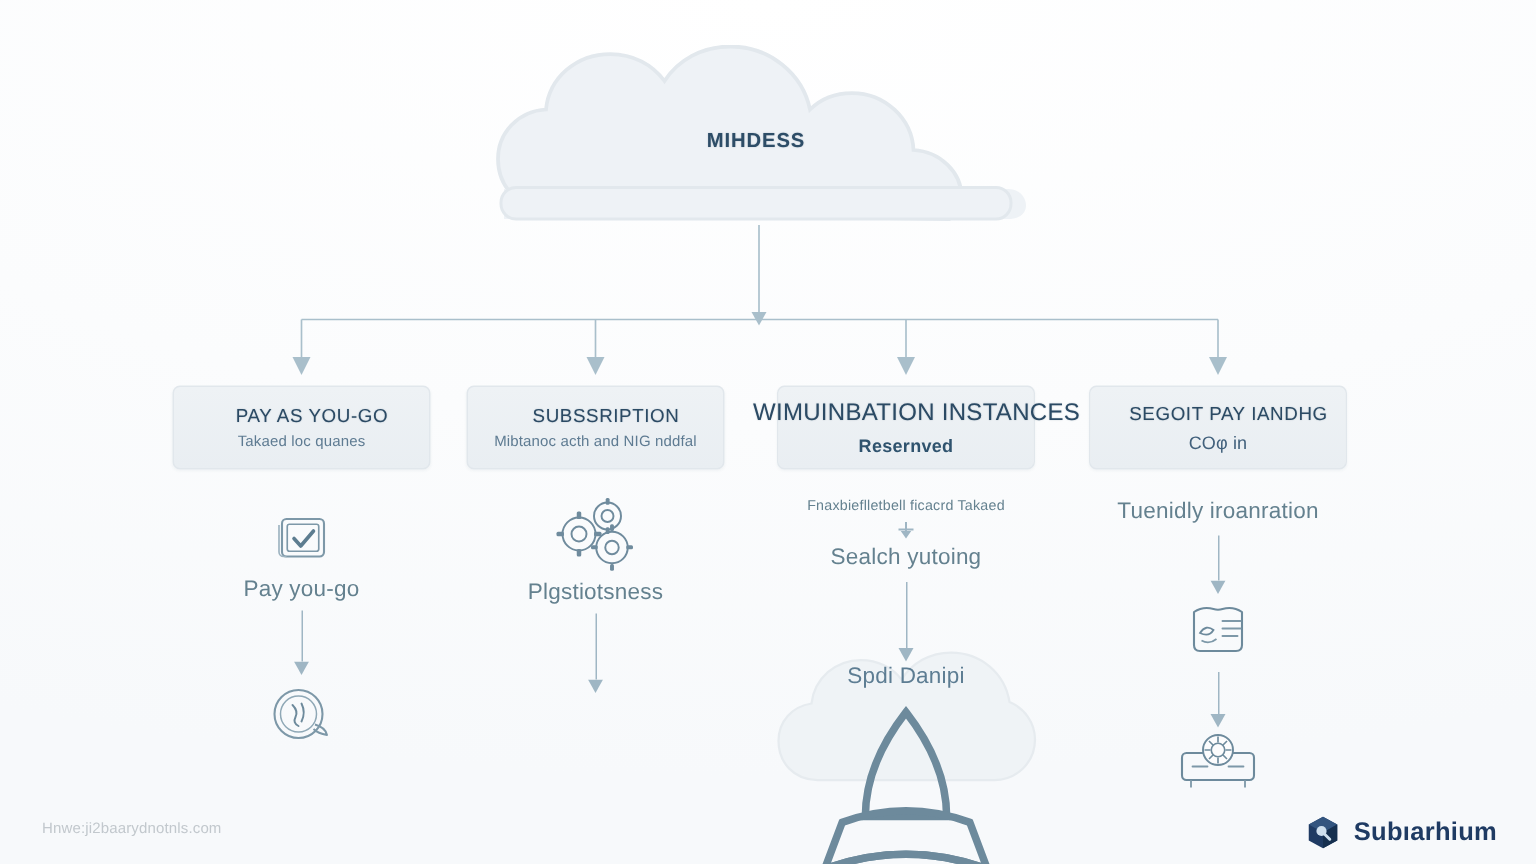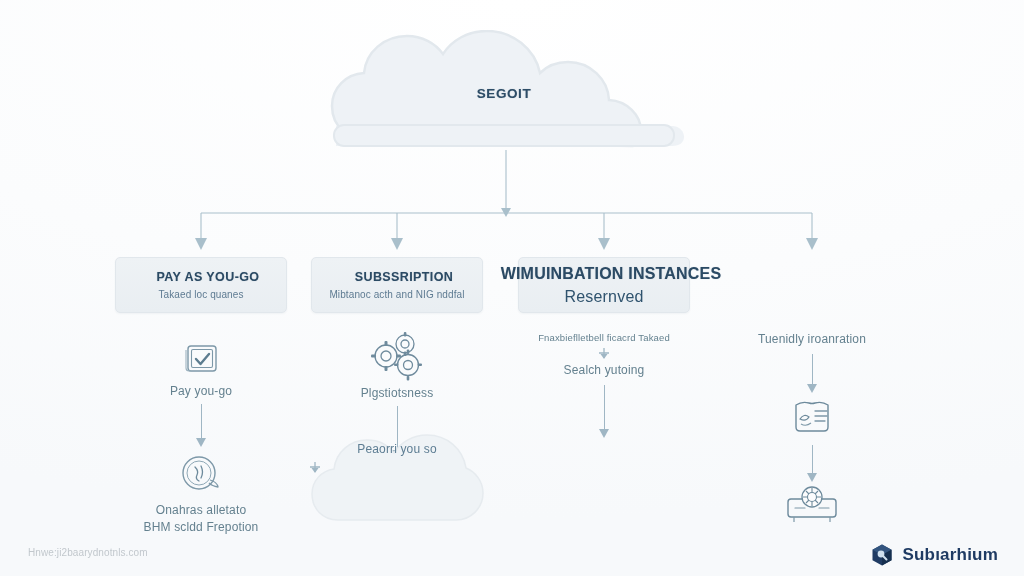--- a/index.html
+++ b/index.html
@@ -66,55 +66,55 @@
     display: flex;
     flex-direction: column;
     align-items: center;
     justify-content: center;
     text-align: center;
     padding: 0 6px;
     box-sizing: border-box;
   }
   .card .title {
     color: #2b4a64;
-    font-weight: bold;
+    font-weight: normal;
     font-size: 12.5px;
     letter-spacing: 0.4px;
     white-space: nowrap;
     text-shadow: 0 0 1px rgba(43,74,100,0.3);
     padding-left: 14px;
   }
   .card .title.small { font-size: 16px; letter-spacing: 0.2px; }
   .card .sub {
     color: #5e7b92;
     font-size: 10px;
     margin-top: 5px;
     white-space: nowrap;
     letter-spacing: 0.1px;
   }
   .card .sub.strong {
     color: #2f536e;
-    font-size: 16px;
-    font-weight: normal;
+    font-size: 12px;
+    font-weight: bold;
     letter-spacing: 0.2px;
   }
   .card .sub.mid {
     color: #42617c;
     font-size: 12px;
   }
 
   
   .col-body {
     position: absolute;
     width: 190px;
     text-align: center;
   }
   .node-label {
     color: #64818f;
-    font-size: 12px;
+    font-size: 15px;
     letter-spacing: 0.15px;
     white-space: nowrap;
   }
   .node-label.two-line { white-space: normal; line-height: 1.45; }
   .icon-wrap {
     display: flex;
     justify-content: center;
     align-items: center;
   }
   .vline {
@@ -179,21 +179,21 @@
                C195 1 217 19 222 43
                C229 36 239 32 250 32
                C272 32 290 49 291 70
                C309 71 323 85 323 101
                C323 108 320 113 315 116
                L58 112 Z" fill="#eef2f6" stroke="#e2e8ed" stroke-width="2.5"></path>
       <path d="M18 96 L354 96 C362 96 366 102 366 107 C366 112 362 116 354 116 L18 116 Z" fill="#eef2f6"></path>
       <rect x="16" y="95" width="340" height="21" rx="10" fill="#eef2f6" stroke="#e2e8ed" stroke-width="2"></rect>
     </svg>
     <div class="header-cloud-text">
-      <span class="l2">SEGOIT</span>
+      <span class="l2">MIHDESS</span>
     </div>
   </div>
 
   <svg class="connectors">
     <g stroke="#a9bfcb" stroke-width="1.1" fill="none">
       <line x1="506" y1="150" x2="506" y2="213"></line>
       <line x1="201" y1="213" x2="812" y2="213"></line>
       <line x1="201" y1="213" x2="201" y2="240"></line>
       <line x1="397" y1="213" x2="397" y2="240"></line>
       <line x1="604" y1="213" x2="604" y2="240"></line>
@@ -216,20 +216,24 @@
   <div class="card" style="left:311px; top:257px;">
     <div class="title">SUBSSRIPTION</div>
     <div class="sub">Mibtanoc acth and NIG nddfal</div>
   </div>
 
   <div class="card" style="left:518px; top:257px;">
     <div class="title small">WIMUINBATION INSTANCES</div>
     <div class="sub strong">Resernved</div>
   </div>
 
+  <div class="card" style="left:726px; top:257px;">
+    <div class="title">SEGOIT PAY IANDHG</div>
+    <div class="sub mid">COφ in</div>
+  </div>
 
   <div class="col-body" style="left:106px; top:340px;">
     <div class="icon-wrap">
       <svg width="42" height="40" viewBox="0 0 42 40" class="line-icon">
         <rect x="8" y="6" width="28" height="25" rx="3" fill="none" stroke="#7d98a8" stroke-width="1.4"></rect>
         <rect x="11.5" y="9.5" width="21" height="18" rx="1.5" fill="none" stroke="#7d98a8" stroke-width="1.1"></rect>
         <path d="M16 19 l4.5 5 l8.5 -10" fill="none" stroke="#5d7d90" stroke-width="2.4" stroke-linecap="round" stroke-linejoin="round"></path>
         <path d="M6 10 v18 a3 3 0 0 0 3 3 h2" fill="none" stroke="#9db3c0" stroke-width="1.1"></path>
       </svg>
     </div>
@@ -240,21 +244,20 @@
     </svg>
     <div class="icon-wrap" style="margin-top:4px;">
       <svg width="48" height="44" viewBox="0 0 48 44">
         <circle cx="22" cy="21" r="16" fill="none" stroke="#7d98a8" stroke-width="1.4"></circle>
         <circle cx="22" cy="21" r="12" fill="none" stroke="#8fa8b6" stroke-width="1"></circle>
         <path d="M18 15 q4 4 2 8 q-2 4 2 6" fill="none" stroke="#6d8a9c" stroke-width="1.3" stroke-linecap="round"></path>
         <path d="M24 14 q3 6 0 12" fill="none" stroke="#6d8a9c" stroke-width="1.3" stroke-linecap="round"></path>
         <path d="M33 28 q7 2 8 7 q-6 -1 -9 -4" fill="none" stroke="#7d98a8" stroke-width="1.3" stroke-linejoin="round"></path>
       </svg>
     </div>
-    <div class="node-label two-line" style="margin-top:6px;">Onahras alletato<br>BHM scldd Frepotion</div>
   </div>
 
   <div class="col-body" style="left:302px; top:332px;">
     <div class="icon-wrap">
       <svg width="66" height="50" viewBox="0 0 66 50">
         <g fill="none" stroke="#6f8b9d" stroke-width="1.3">
           <circle cx="22" cy="24" r="11"></circle>
           <circle cx="22" cy="24" r="5"></circle>
           <circle cx="41" cy="12" r="9"></circle>
           <circle cx="41" cy="12" r="4"></circle>
@@ -275,50 +278,53 @@
         </g>
       </svg>
     </div>
     <div class="node-label" style="margin-top:4px;">Plgstiotsness</div>
     <div class="vline" style="height:44px; margin-top:6px;"></div>
     <svg width="12" height="10" style="display:block;margin:0 auto;">
       <polygon points="6,9 1,0 11,0" fill="#9fb6c4"></polygon>
     </svg>
   </div>
 
-  <div class="mini-cloud" style="left:308px; top:420px;">
+
+  <div class="col-body" style="left:509px; top:332px;">
+    <div class="node-label" style="font-size:9.5px;">Fnaxbieflletbell ficacrd Takaed</div>
+    <svg width="14" height="14" style="display:block;margin:3px auto;">
+      <path d="M7 2 v10 M2 7 h10" stroke="#9fb6c4" stroke-width="1.3" fill="none"></path>
+      <polygon points="7,13 3.5,8 10.5,8" fill="#9fb6c4"></polygon>
+    </svg>
+    <div class="node-label">Sealch yutoing</div>
+    <div class="vline" style="height:44px; margin-top:8px;"></div>
+    <svg width="12" height="10" style="display:block;margin:0 auto;">
+      <polygon points="6,9 1,0 11,0" fill="#9fb6c4"></polygon>
+    </svg>
+  </div>
+
+  <div class="mini-cloud" style="left:515px; top:420px;">
     <svg viewBox="0 0 178 108">
       <path d="M30 100 C14 100 4 88 4 74 C4 61 13 51 26 49
                C28 32 42 20 59 20 C70 20 80 25 86 33
                C93 22 105 15 119 15 C139 15 155 29 158 48
                C168 52 175 62 175 73 C175 88 163 100 148 100 Z" fill="#eff3f6" stroke="#e6ebef" stroke-width="1.5"></path>
     </svg>
     <div class="mini-cloud-content">
-      <div class="node-label" style="color:#5d7d93;">Peaorri you so</div>
-      <svg width="14" height="14" style="display:block;margin:4px auto 2px;">
-        <path d="M7 2 v10 M2 7 h10" stroke="#9fb6c4" stroke-width="1.3" fill="none"></path>
-        <polygon points="7,13 3.5,8 10.5,8" fill="#9fb6c4"></polygon>
-      </svg>
-
-    </div>
-  </div>
-
-  <div class="col-body" style="left:509px; top:332px;">
-    <div class="node-label" style="font-size:9.5px;">Fnaxbieflletbell ficacrd Takaed</div>
-    <svg width="14" height="14" style="display:block;margin:3px auto;">
-      <path d="M7 2 v10 M2 7 h10" stroke="#9fb6c4" stroke-width="1.3" fill="none"></path>
-      <polygon points="7,13 3.5,8 10.5,8" fill="#9fb6c4"></polygon>
-    </svg>
-    <div class="node-label">Sealch yutoing</div>
-    <div class="vline" style="height:44px; margin-top:8px;"></div>
-    <svg width="12" height="10" style="display:block;margin:0 auto;">
-      <polygon points="6,9 1,0 11,0" fill="#9fb6c4"></polygon>
-    </svg>
-  </div>
-
+      <div class="node-label" style="color:#5d7d93;">Spdi Danipi</div>
+      <div class="icon-wrap" style="margin-top:8px;">
+        <svg width="46" height="48" viewBox="0 0 46 48">
+          <path d="M23 2 q7 9 7 18 h-14 q0 -9 7 -18 z" fill="none" stroke="#6d8a9c" stroke-width="1.3"></path>
+          <path d="M12 21 q11 -4 22 0 l3 8 q-14 -5 -28 0 z" fill="none" stroke="#6d8a9c" stroke-width="1.3"></path>
+          <path d="M9 29 q14 -5 28 0 l2 8 q-16 -5 -32 0 z" fill="none" stroke="#6d8a9c" stroke-width="1.3"></path>
+          <path d="M19 37 v8 M27 37 v8 M23 38 v9" stroke="#7d98a8" stroke-width="1.1" fill="none"></path>
+        </svg>
+      </div>
+    </div>
+  </div>
 
   <div class="col-body" style="left:717px; top:332px;">
     <div class="node-label">Tuenidly iroanration</div>
     <div class="vline" style="height:30px; margin-top:8px;"></div>
     <svg width="12" height="10" style="display:block;margin:0 auto;">
       <polygon points="6,9 1,0 11,0" fill="#9fb6c4"></polygon>
     </svg>
     <div class="icon-wrap" style="margin-top:3px;">
       <svg width="48" height="40" viewBox="0 0 48 40">
         <path d="M8 8 q6 -4 13 -2 q3 1 6 0 q7 -2 13 2 v22 q0 4 -4 4 h-24 q-4 0 -4 -4 z" fill="none" stroke="#6d8a9c" stroke-width="1.4" stroke-linejoin="round"></path>

